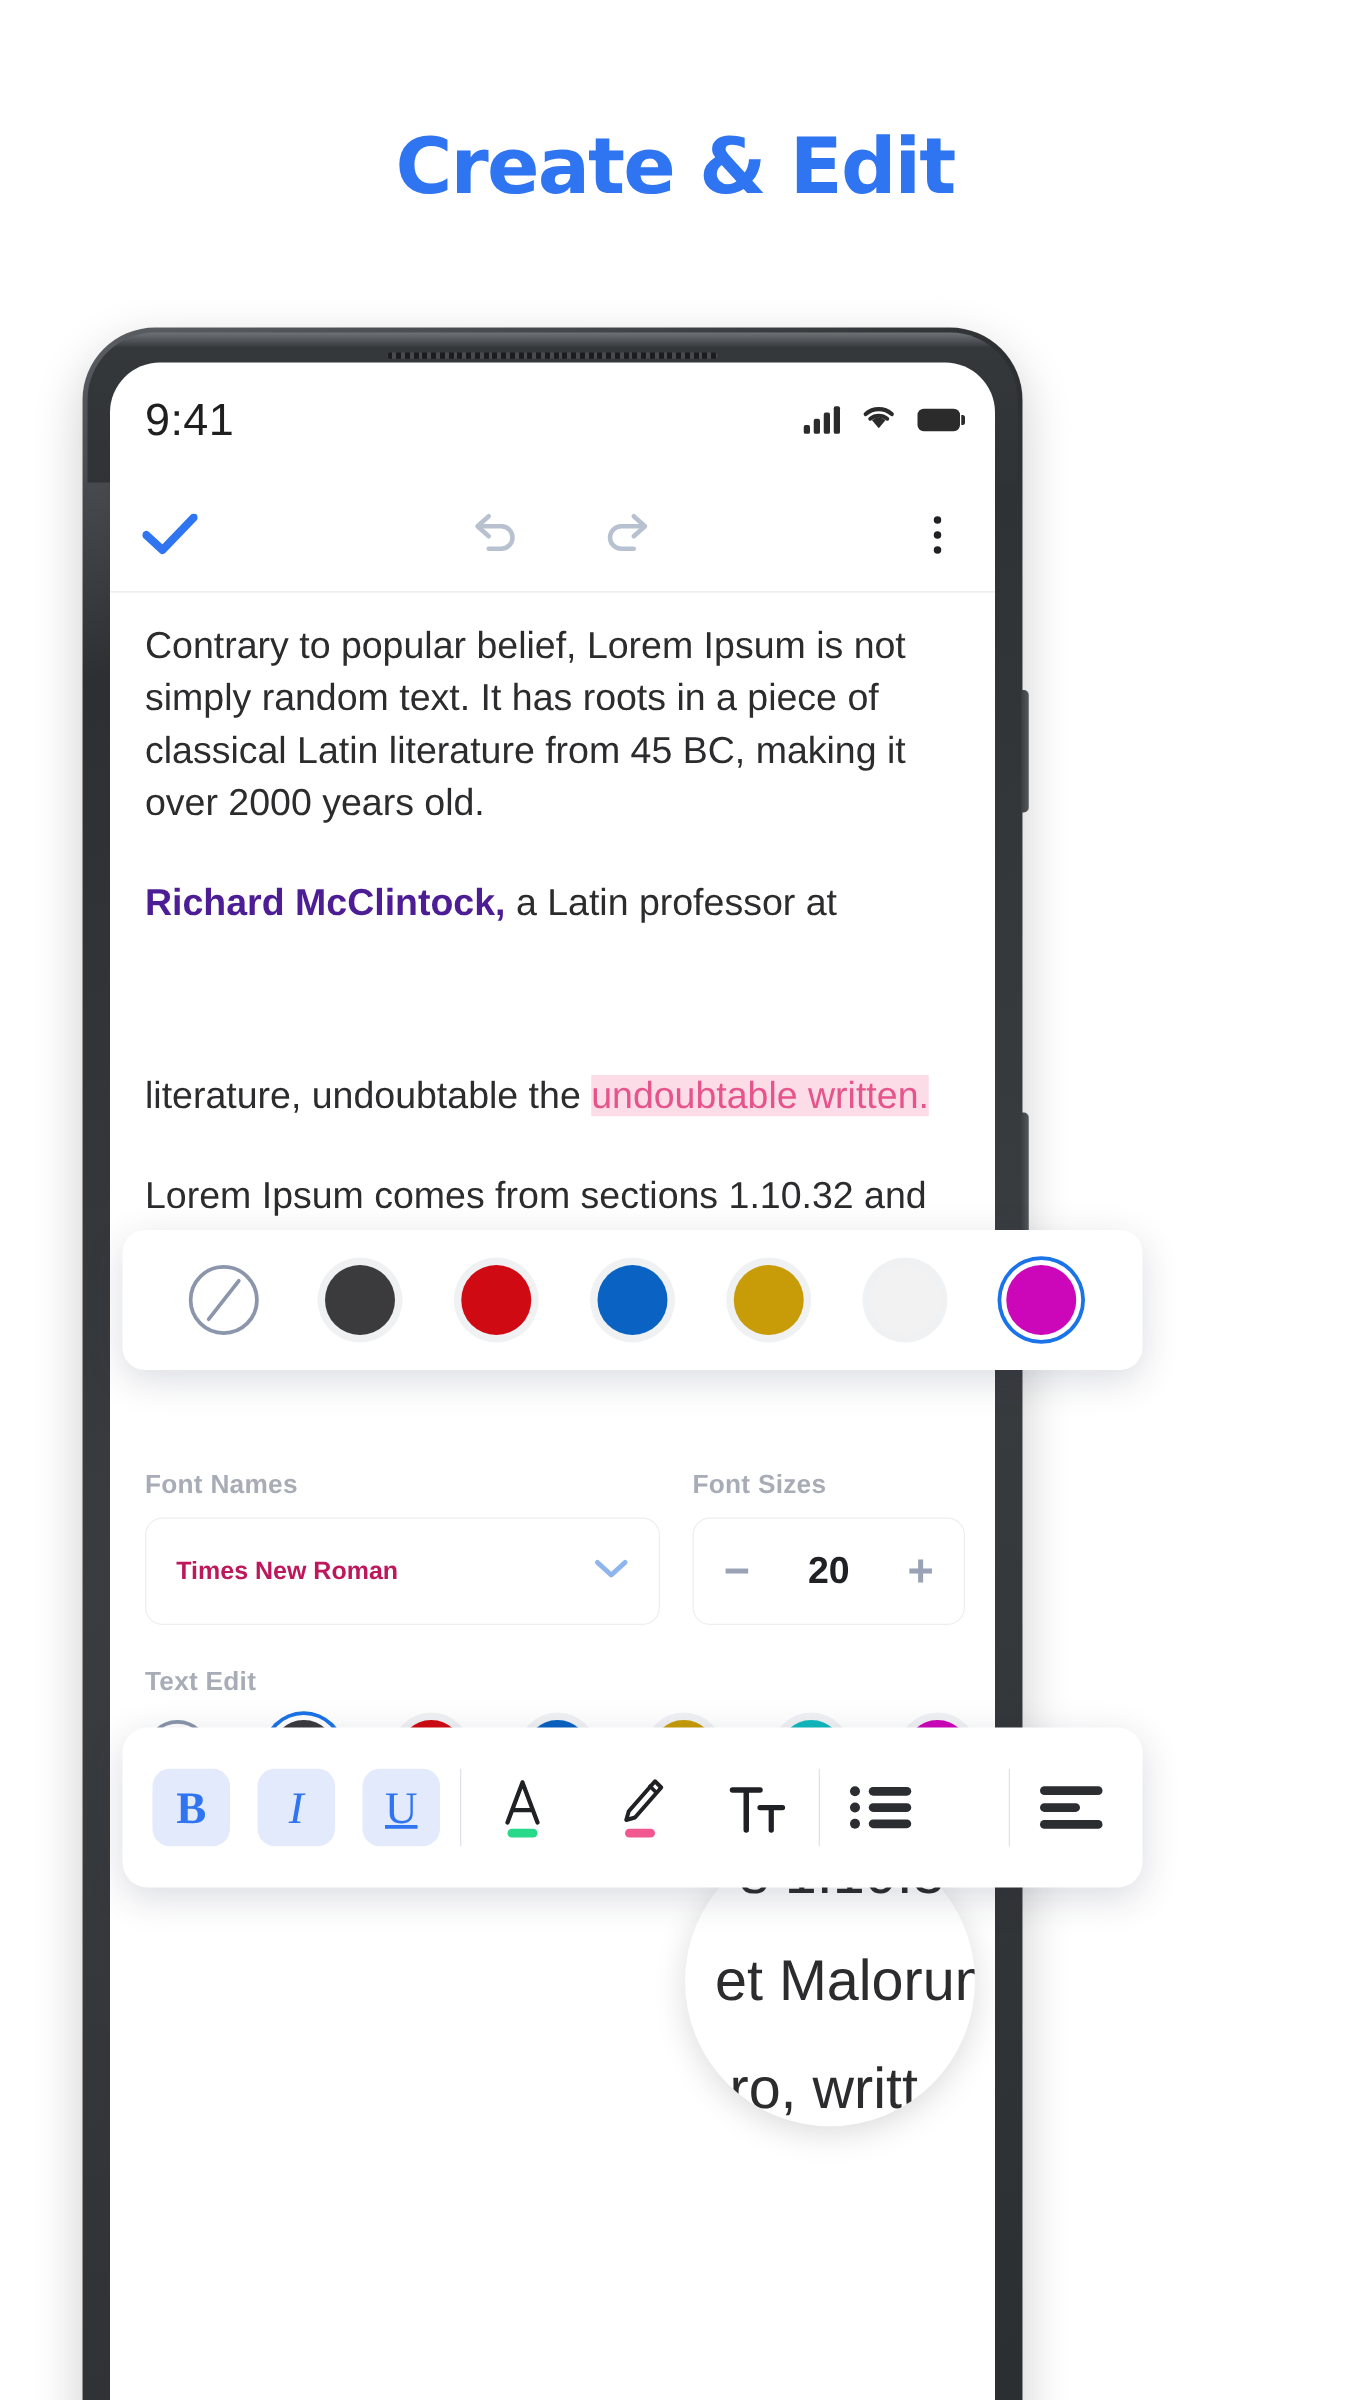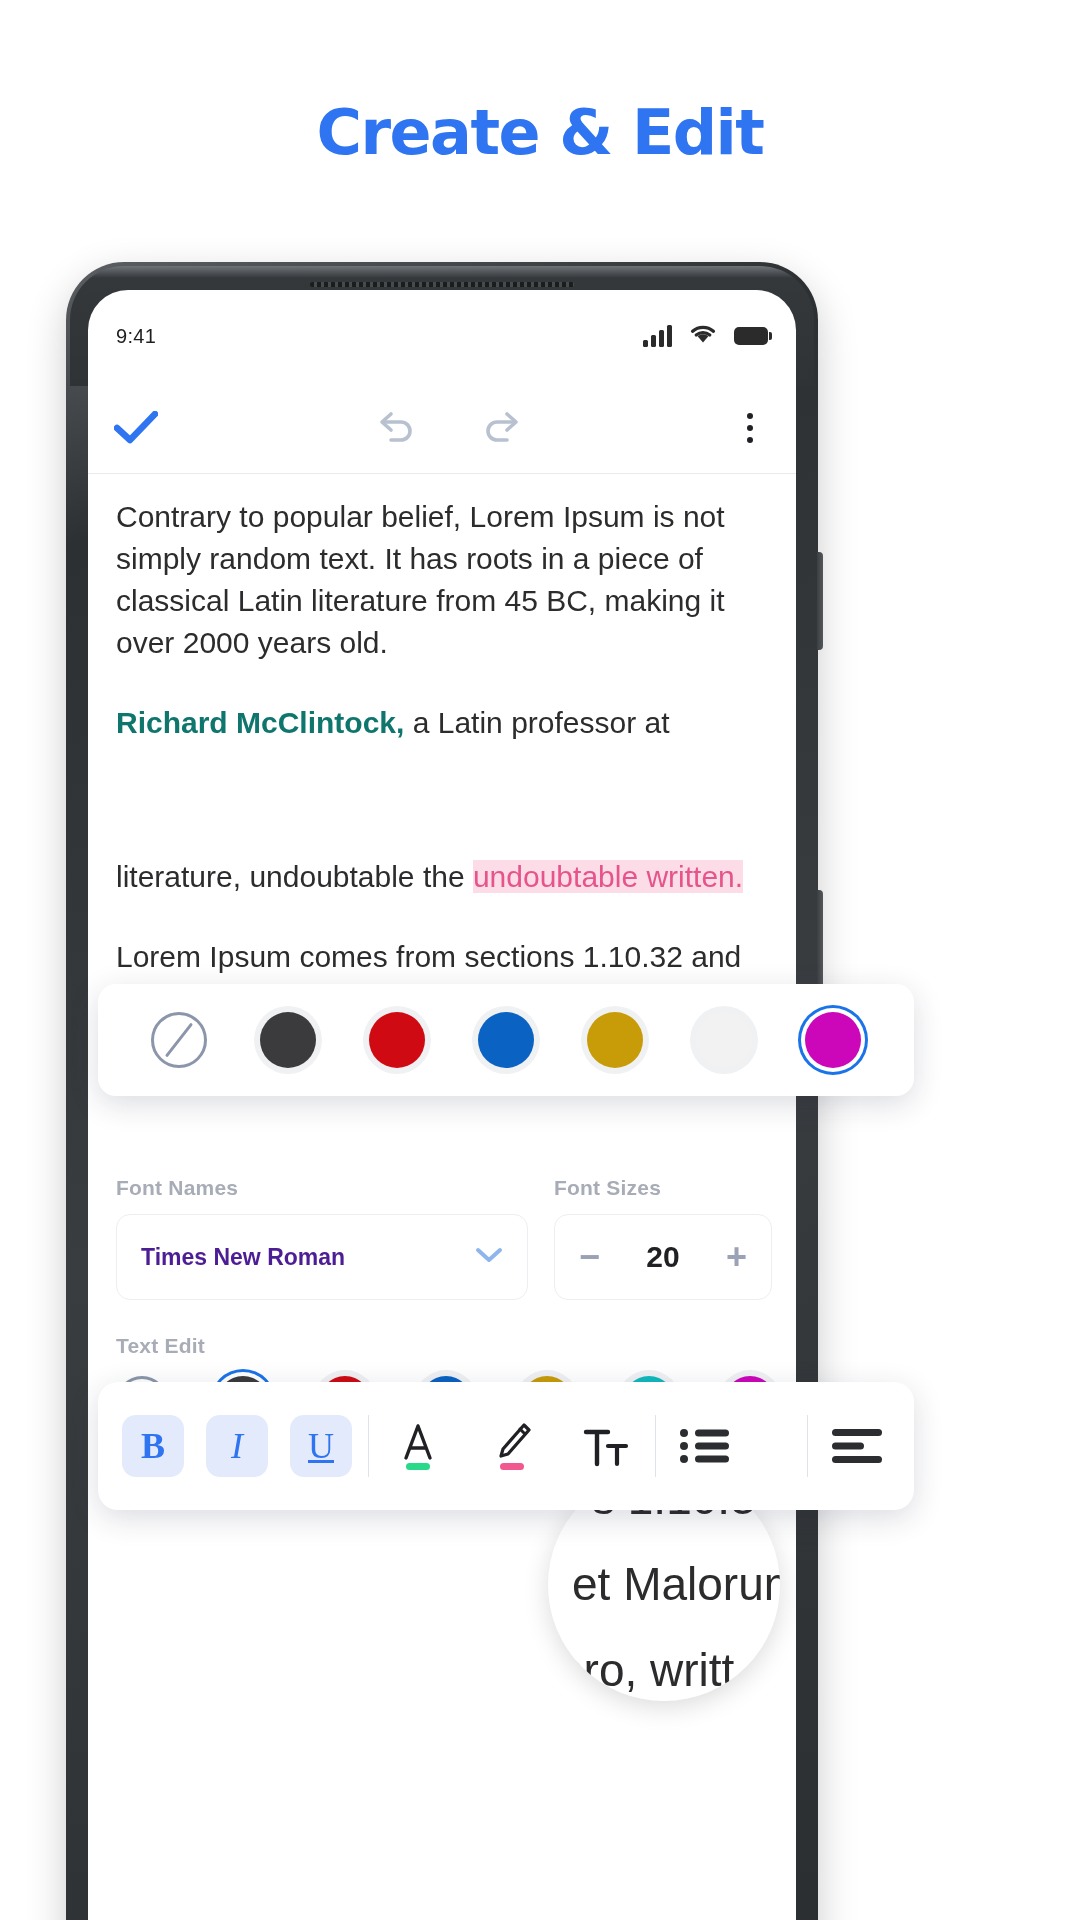--- a/index.html
+++ b/index.html
@@ -86,21 +86,21 @@
   .status-bar {
     position: relative;
     height: 92px;
     display: flex;
     align-items: center;
     justify-content: space-between;
     padding: 0 28px 0 28px;
     box-sizing: border-box;
   }
   .status-time {
-    font-size: 20px;
+    font-size: 36px;
     color: #1f1f1f;
     font-weight: 500;
     letter-spacing: 0.3px;
   }
   .status-icons {
     display: flex;
     align-items: center;
     gap: 16px;
   }
   .signal-bars { display: flex; align-items: flex-end; gap: 3px; height: 22px; }
@@ -161,21 +161,21 @@
     padding: 22px 28px 0 28px;
     box-sizing: border-box;
     font-size: 30px;
     line-height: 42px;
     color: #2c2c2e;
     font-family: "Liberation Sans", sans-serif;
     position: relative;
   }
   .doc-para { margin: 0 0 38px 0; }
   .doc-para.tight { margin-bottom: 30px; }
-  .name-green { color: #0f766e; font-weight: bold; margin-top: 44px; }
+  .name-green { color: #4c1d95; font-weight: bold; margin-top: 44px; }
   .hl-pink {
     background: #fcdce6;
     color: #e5548b;
   }
   .ital-u { font-style: italic; text-decoration: underline; }
 
   
   .loupe {
     position: absolute;
     left: 460px;
@@ -313,22 +313,22 @@
     display: flex;
     align-items: center;
     box-sizing: border-box;
   }
   .font-name-box {
     width: 412px;
     justify-content: space-between;
     padding: 0 24px;
   }
   .font-name-val {
-    font-size: 23px;
-    color: #4c1d95;
+    font-size: 20px;
+    color: #be185d;
   }
   .font-size-box {
     width: 218px;
     justify-content: space-between;
     padding: 0 24px;
   }
   .step-sign { font-size: 36px; color: #9aa3b5; line-height: 1; }
   .font-size-val { font-size: 30px; color: #202124; }
 
   .color-section { margin-top: 34px; }

